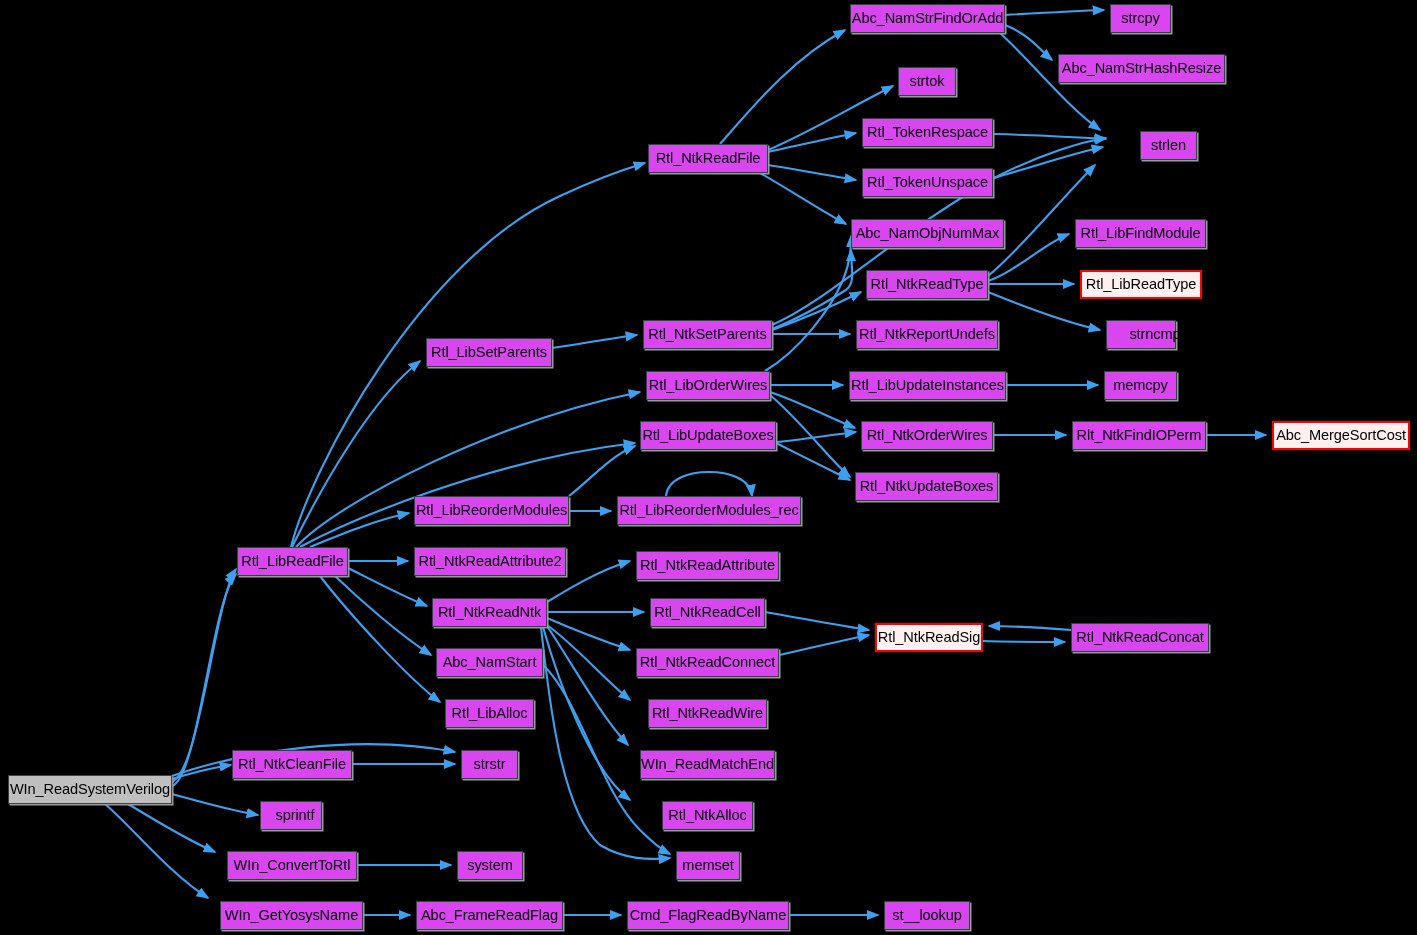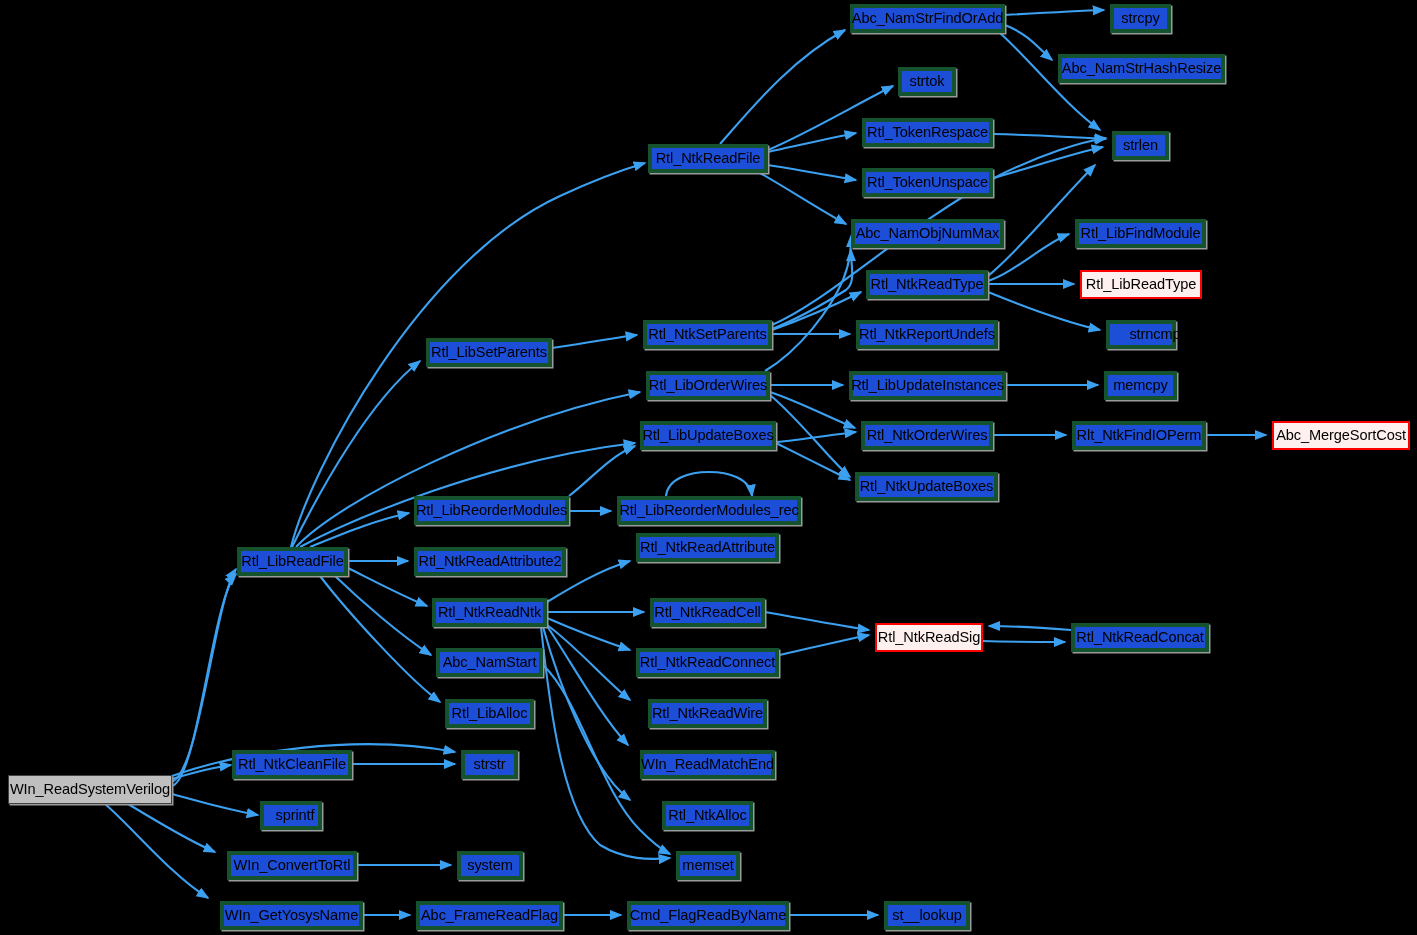--- a/index.html
+++ b/index.html
@@ -8,22 +8,22 @@
     width:1417px;height:935px;
     background:#000;
     overflow:hidden;
     font-family:"Liberation Sans", sans-serif;
   }
   #edges{position:absolute;left:0;top:0;width:1417px;height:935px;}
   .node{
     position:absolute;
     box-sizing:border-box;
     display:flex;align-items:center;justify-content:center;
-    background:#1d4ed8;
-    border:4px solid #14532d;
+    background:#d946ef;
+    border:1px solid #14532d;
     box-shadow:1.5px 1.5px 0 0 #9a9a9a;
     color:#000;
     font-size:14.6px;
     line-height:1;
     white-space:nowrap;
     letter-spacing:-0.1px;
   }
   .node.highlight{
     background:#bfbfbf;
     border:1px solid #404040;
@@ -187,21 +187,21 @@
       </div>
       <div class="node" style="left: 849px; top: 371px; width: 157px; height: 29px;">
         <span>Rtl_LibUpdateInstances</span>
       </div>
       <div class="node" style="left: 861px; top: 421px; width: 132px; height: 29px;">
         <span>Rtl_NtkOrderWires</span>
       </div>
       <div class="node" style="left: 855px; top: 472px; width: 143px; height: 29px;">
         <span>Rtl_NtkUpdateBoxes</span>
       </div>
-      <div class="node" style="left: 636px; top: 533px; width: 143px; height: 29px;">
+      <div class="node" style="left: 636px; top: 551px; width: 143px; height: 29px;">
         <span>Rtl_NtkReadAttribute</span>
       </div>
       <div class="node" style="left: 650px; top: 598px; width: 115px; height: 29px;">
         <span>Rtl_NtkReadCell</span>
       </div>
       <div class="node" style="left: 636px; top: 648px; width: 143px; height: 29px;">
         <span>Rtl_NtkReadConnect</span>
       </div>
       <div class="node" style="left: 648px; top: 699px; width: 119px; height: 29px;">
         <span>Rtl_NtkReadWire</span>
@@ -229,21 +229,21 @@
       </div>
       <div class="node" style="left: 884px; top: 901px; width: 86px; height: 29px;">
         <span>st__lookup</span>
       </div>
       <div class="node" style="left: 1110px; top: 4px; width: 61px; height: 29px;">
         <span>strcpy</span>
       </div>
       <div class="node" style="left: 1058px; top: 54px; width: 167px; height: 29px;">
         <span>Abc_NamStrHashResize</span>
       </div>
-      <div class="node" style="left: 1112px; top: 131px; width: 57px; height: 29px;">
+      <div class="node" style="left: 1140px; top: 131px; width: 57px; height: 29px;">
         <span>strlen</span>
       </div>
       <div class="node" style="left: 1075px; top: 219px; width: 131px; height: 29px;">
         <span>Rtl_LibFindModule</span>
       </div>
       <div class="node danger" style="left: 1080px; top: 270px; width: 122px; height: 29px;">
         <span>Rtl_LibReadType</span>
       </div>
       <div class="node" style="left: 1106px; top: 320px; width: 70px; height: 29px; padding-left: 28px;">
         <span>strncmp</span>

